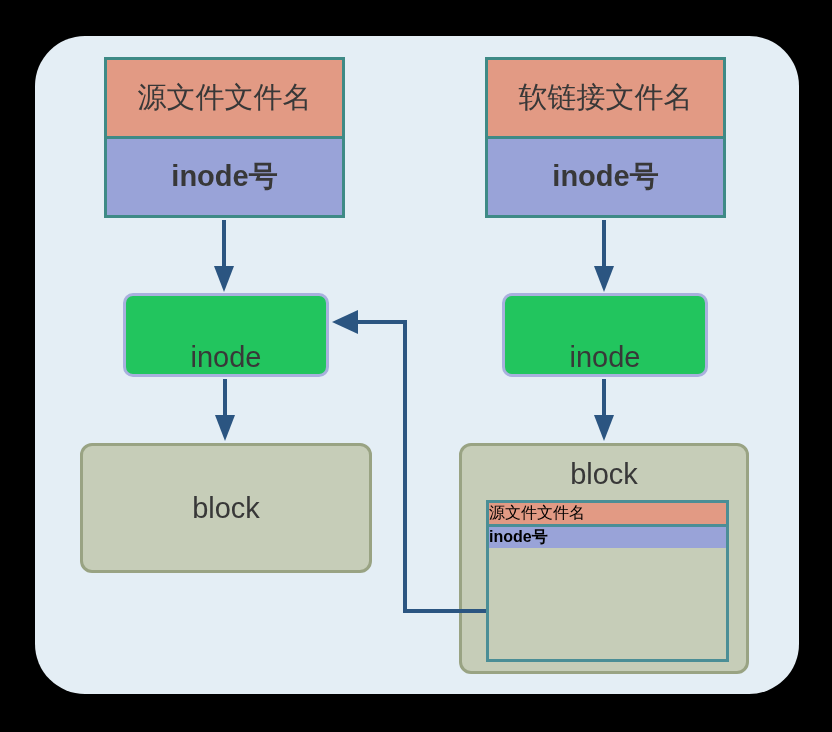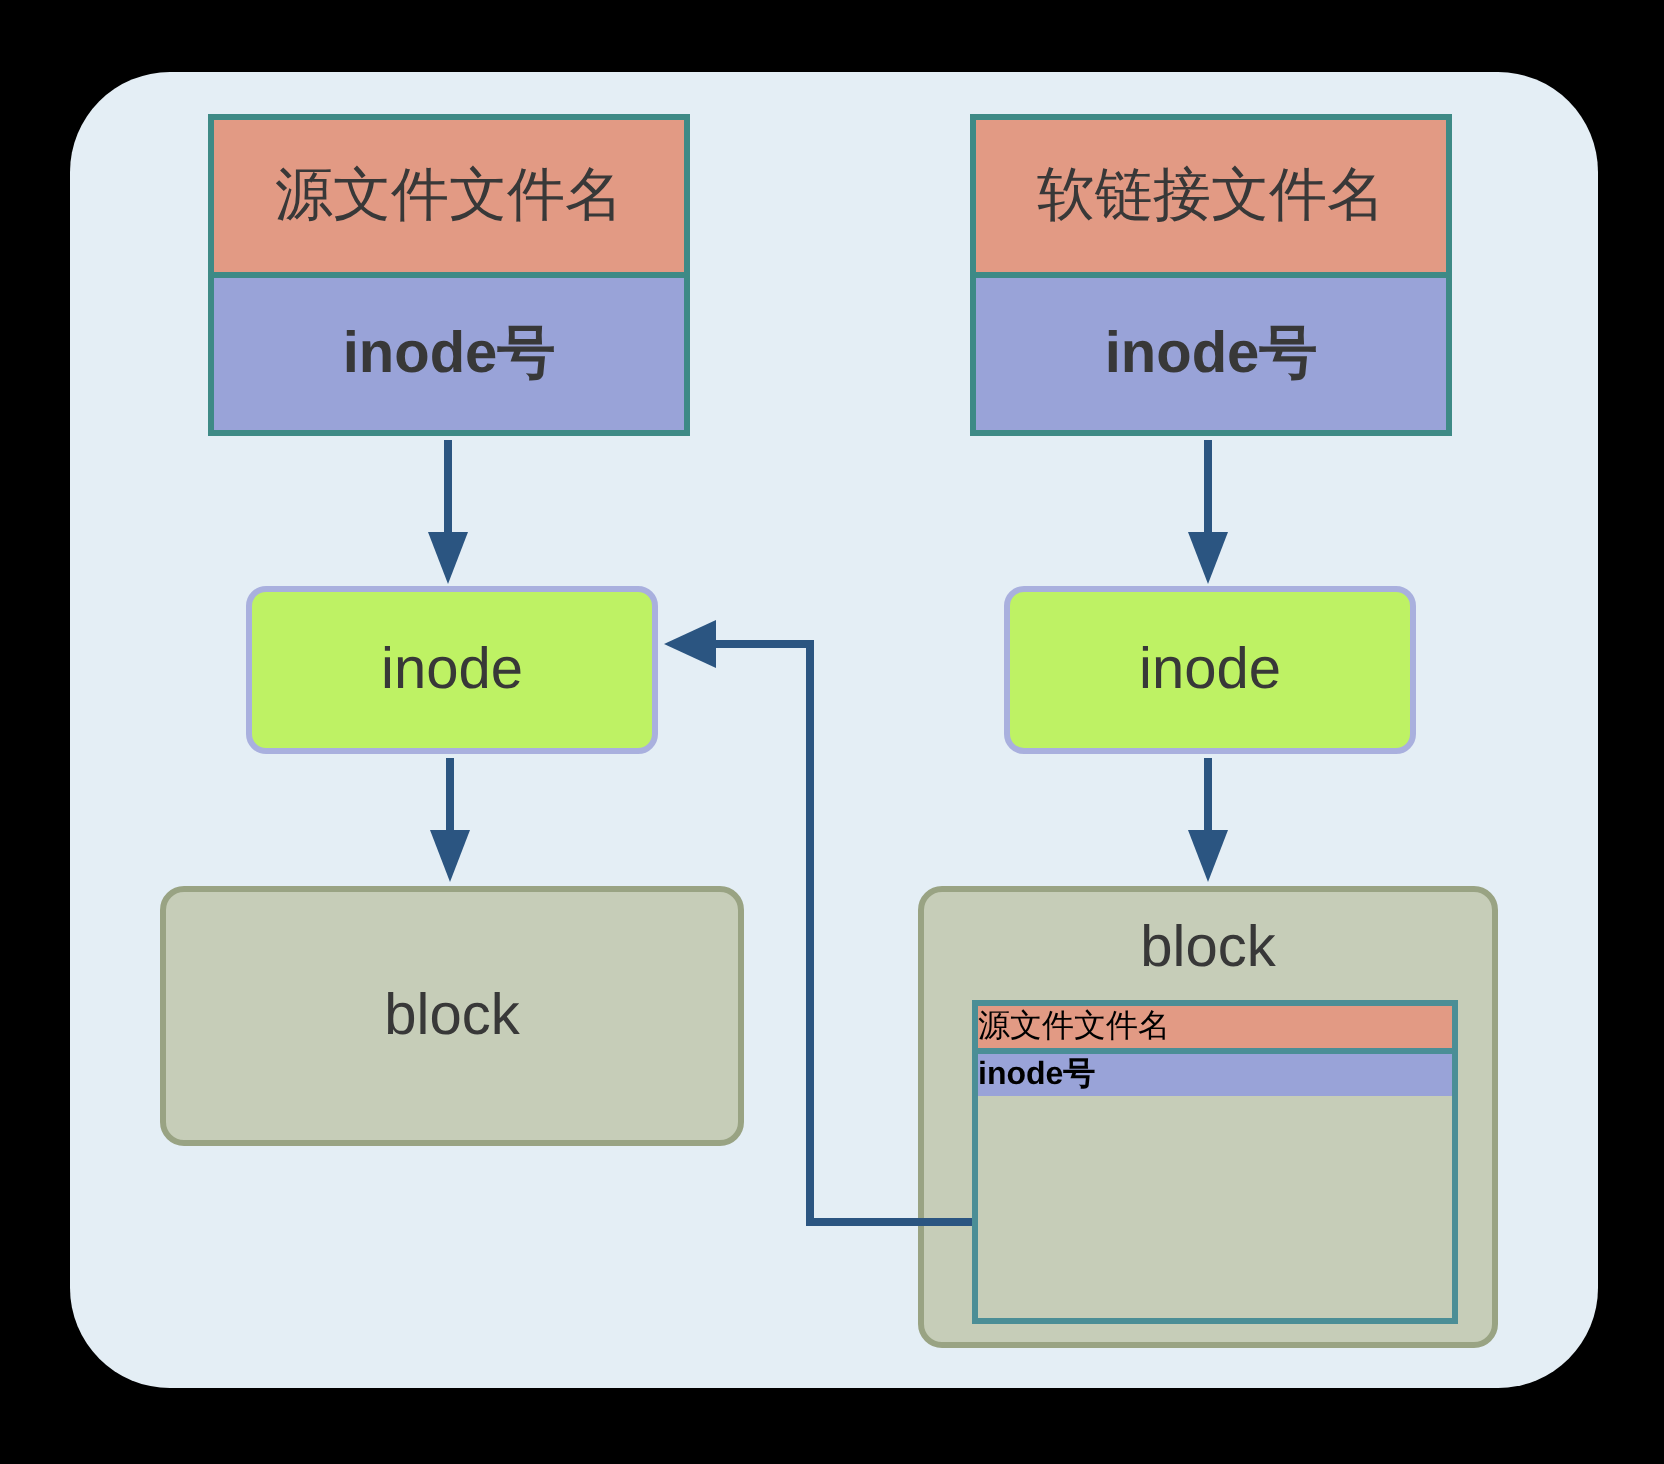--- a/index.html
+++ b/index.html
@@ -39,25 +39,25 @@
     align-items: center;
     justify-content: center;
     font-size: 29px;
     color: #383838;
   }
   .row-filename { background: #e29a84; }
   .row-inodeno  { background: #99a3d8; border-top: 3px solid #3e8a86; font-weight: bold; }
 
   
   .inode-box {
-    background: #bef264;
+    background: #22c55e;
     border: 3px solid #a9b0de;
     border-radius: 10px;
     display: flex;
-    align-items: center;
+    align-items: flex-end;
     justify-content: center;
     font-size: 29px;
     color: #383838;
   }
 
   
   .block-box {
     background: #c6cdb8;
     border: 3px solid #99a383;
     border-radius: 12px;

